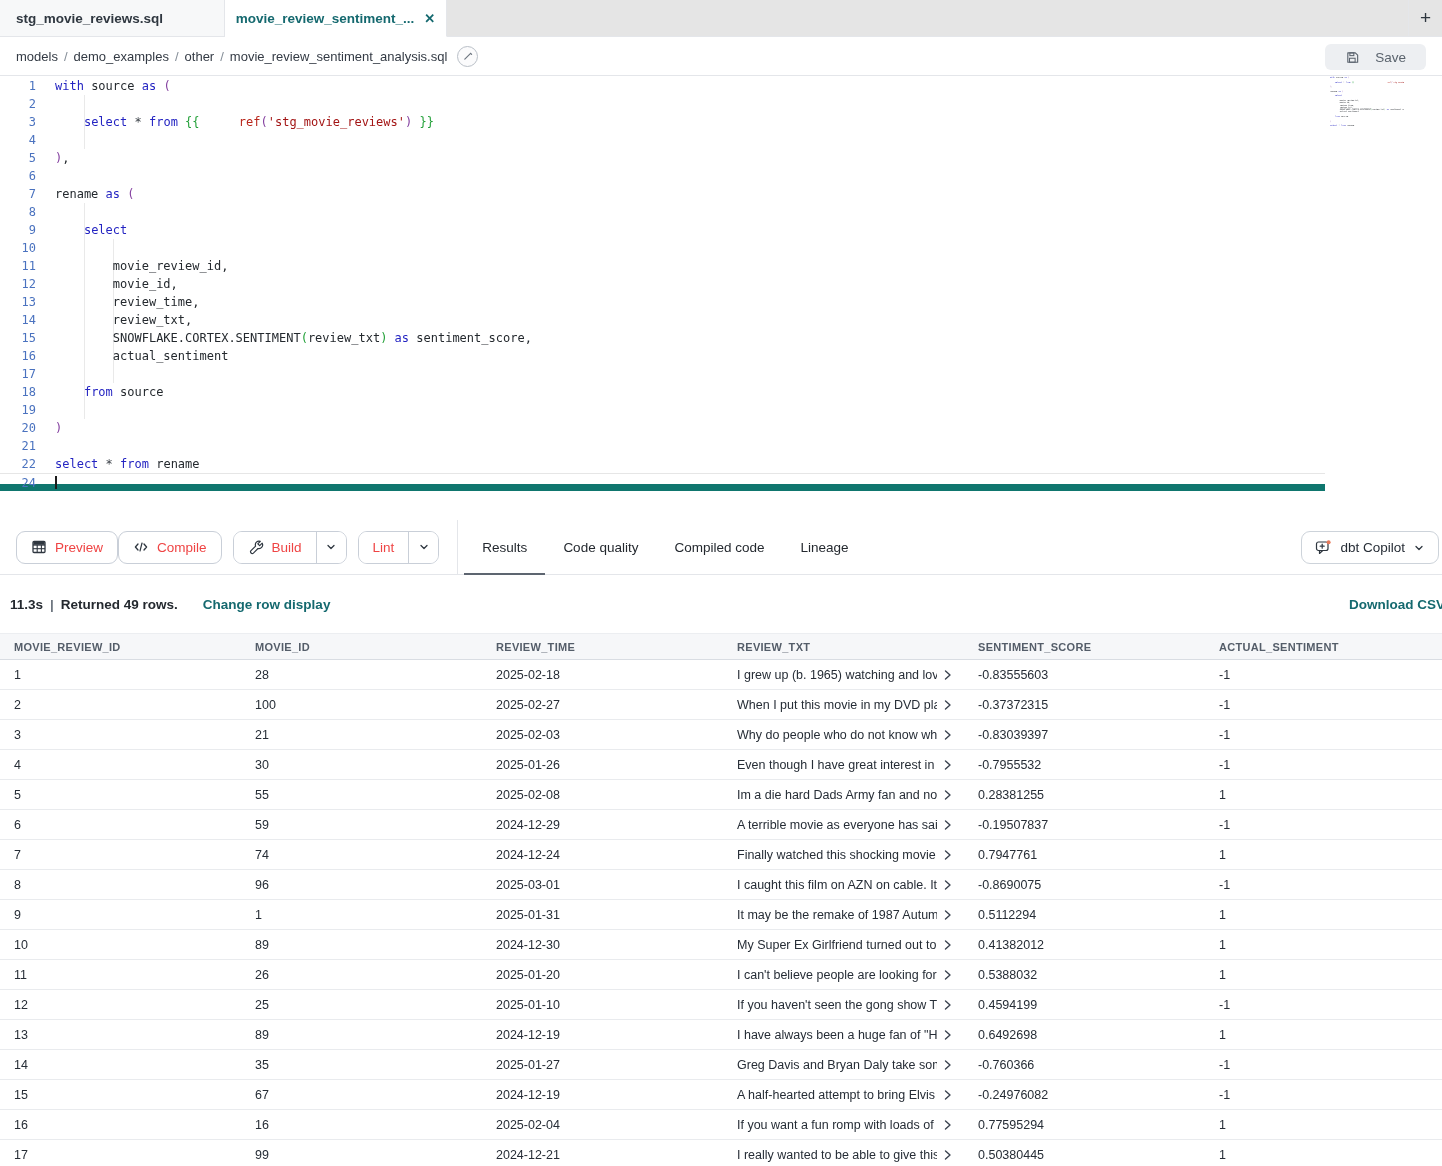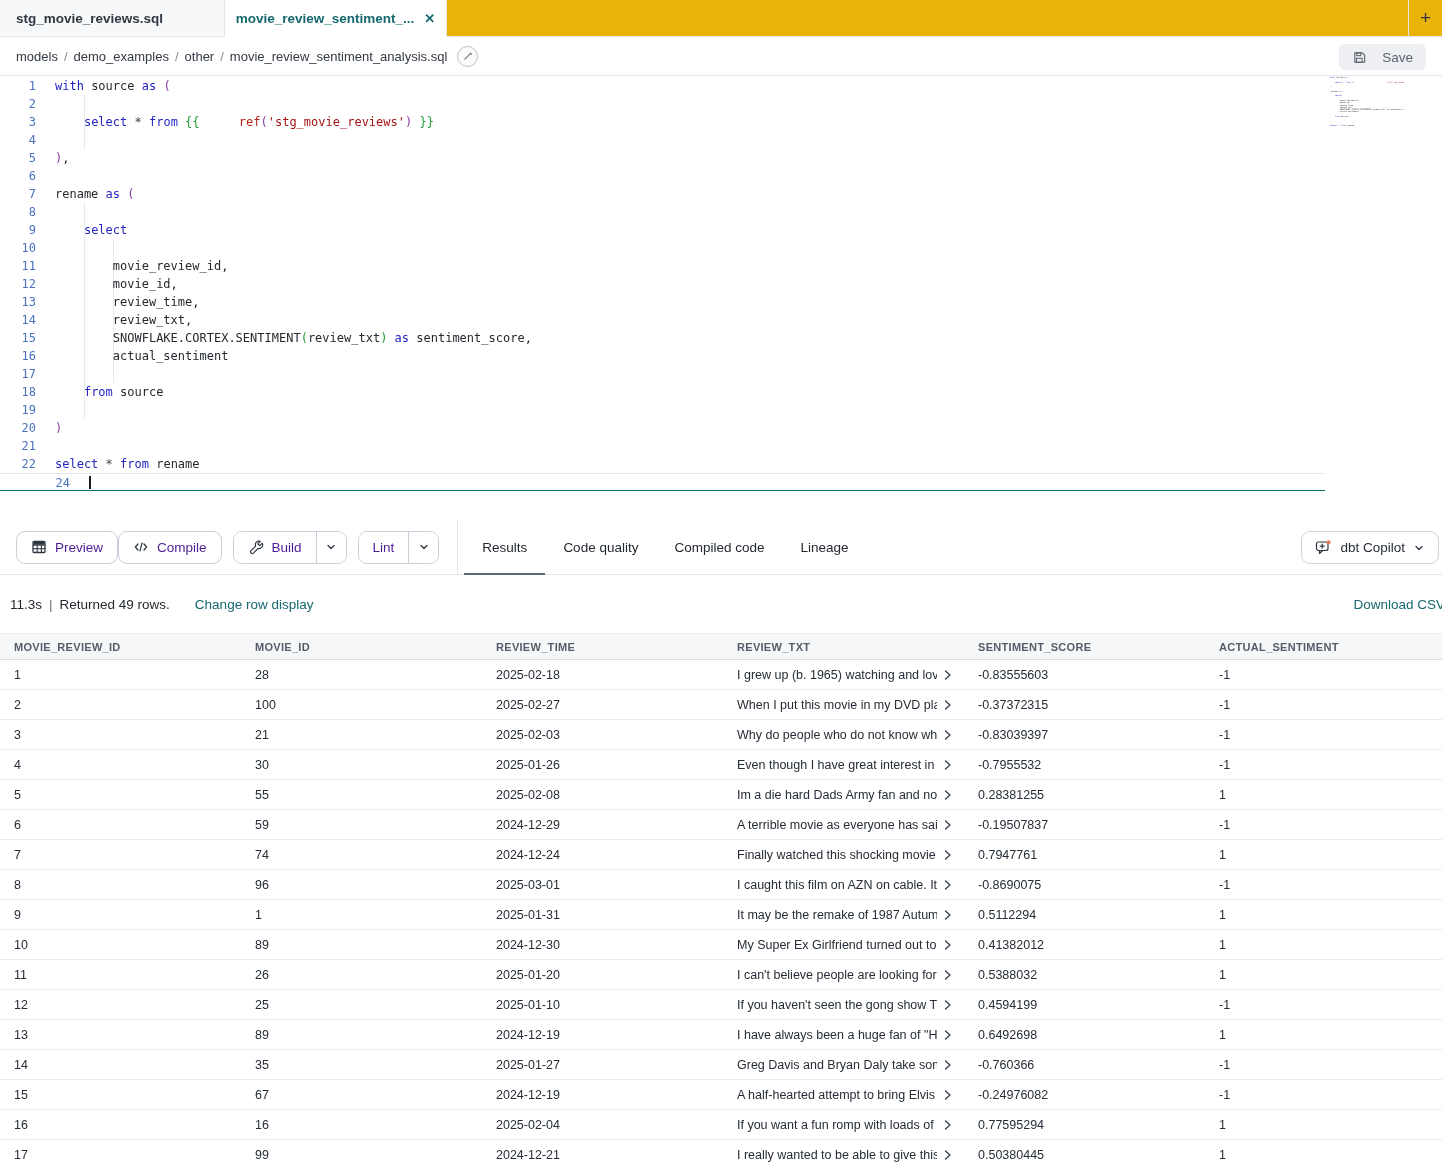--- a/index.html
+++ b/index.html
@@ -1,79 +1,79 @@
 <!DOCTYPE html>
 <html><head>
 <meta charset="utf-8">
 <style>
   * { margin:0; padding:0; box-sizing:border-box; }
   html,body { width:1442px; height:1166px; }
   body { position:relative; font-family:"Liberation Sans", sans-serif; background:#fff; color:#262d36; overflow:hidden; }
 
   
-  .tabbar { position:absolute; top:0; left:0; right:0; height:37px; display:flex; background:#eab308; }
+  .tabbar { position:absolute; top:0; left:0; right:0; height:37px; display:flex; background:#e5e5e5; }
   .tab { height:37px; display:flex; align-items:center; padding:0 16px; font-size:13.5px; font-weight:600;
          color:#2f3740; background:#f7f8f9; border-right:1px solid #e4e6ea; border-bottom:1px solid #e4e6ea;
          width:225px; cursor:pointer; }
   .tab.active { background:#fff; color:#15696f; width:222px; justify-content:center; border-bottom:1px solid #fff; }
   .tab .close { color:#15696f; font-size:13px; margin-left:10px; cursor:pointer; }
   .tabbar-fill { flex:1; border-bottom:1px solid #e4e6ea; display:flex; justify-content:flex-end; }
   .newtab { width:34px; height:36px; border:none; border-left:1px solid #e4e6ea; background:transparent;
             font-size:19px; color:#2f3740; cursor:pointer; font-family:inherit; }
 
   
   .crumbbar { position:absolute; top:37px; left:0; right:0; height:39px; border-bottom:1px solid #e4e6ea;
               display:flex; align-items:center; padding:0 16px; background:#fff; }
   .crumb { font-size:13px; color:#333a44; }
   .crumb-sep { font-size:13px; color:#848d97; padding:0 6px; }
   .crumb-action { width:21px; height:21px; border-radius:50%; border:1px solid #b9bfc7; margin-left:10px;
                   display:flex; align-items:center; justify-content:center; background:#fbfbfc; cursor:pointer; }
   .savebtn { position:absolute; right:16px; top:7px; height:26px; display:flex; align-items:center; gap:15px;
-             background:#edeff2; border:none; border-radius:6px; padding:0 13px; font-size:13.5px; color:#5a636d;
+             background:#edeff2; border:none; border-radius:6px; padding:0 20px; font-size:13.5px; color:#5a636d;
              font-family:inherit; cursor:pointer; }
 
   
   .editor { position:absolute; top:76px; left:0; right:0; height:444px; background:#fff; overflow:hidden; }
   .code-lines { position:absolute; top:1px; left:0; }
   .code-line { height:18px; line-height:18px; white-space:pre; width:1325px; position:relative;
                font-family:"DejaVu Sans Mono", monospace; font-size:12px; }
-  .code-line.cur { border-top:1px solid #e6e6e6; border-bottom:1px solid #0f766e;padding-left:34px; }
+  .code-line.cur { border-top:1px solid #e6e6e6; border-bottom:7px solid #0f766e; }
   .ln { display:inline-block; width:36px; text-align:right; color:#4a72bf; }
   .ct { padding-left:19px; }
   .kw { color:#2424c2; } .pl { color:#24292e;margin-top:48px; } .jj { color:#22a038; } .fn { color:#b9271c;margin-left:32px; }
   .str { color:#a31515; } .pu { color:#8440a0; } .gr { color:#22a038; } .op { color:#3b4148; }
   .cursor { display:inline-block; width:1.5px; height:13px; background:#1b1b1b; vertical-align:-2px; }
   .guide { position:absolute; width:1px; background:#e9e9e9; }
   .minimap { position:absolute; left:1330px; top:0; width:74px; overflow:hidden; cursor:pointer; }
   .mm-line { white-space:pre; font-family:"DejaVu Sans Mono", monospace; font-size:2px; line-height:2.3px; }
 
   
   .toolbar { position:absolute; top:520px; left:0; right:0; height:55px; border-bottom:1px solid #e4e6ea;
              display:flex; align-items:center; padding-left:16px; background:#fff; }
   .tbtn { display:flex; align-items:center; gap:8px; height:33px; padding:0 14px; border:1px solid #c9cfd8;
-          border-radius:9px; font-size:13.5px; color:#4c1d95; background:#fff; font-family:inherit; cursor:pointer; }
+          border-radius:9px; font-size:13.5px; color:#ef4444; background:#fff; font-family:inherit; cursor:pointer; }
   .tgroup { display:flex; align-items:stretch; height:33px; border:1px solid #c9cfd8; border-radius:9px;
             margin-left:11px; overflow:hidden; background:#fff; }
   .tgroup .tbtn { border:none; border-radius:0; height:31px; }
   .tgroup .chev { display:flex; align-items:center; justify-content:center; width:30px; border-left:1px solid #c9cfd8;
                   cursor:pointer; background:#fff; }
   .tbtn + .tbtn, .tbtn:first-child { margin-left:0; }
   .tb-gap { margin-left:11px; }
   .vdivider { width:1px; height:55px; background:#e4e6ea; margin-left:18px; }
   .segtabs { display:flex; align-items:center; height:55px; margin-left:6px; }
   .seg { height:55px; display:flex; align-items:center; padding:0 18px; font-size:13.5px; color:#24292f;
          position:relative; cursor:pointer; }
   .seg.active::after { content:""; position:absolute; left:0; right:0; bottom:-1px; height:3px; background:#5d6570; }
   .copilot { position:absolute; right:3px; top:11px; height:33px; display:flex; align-items:center; gap:8px;
              border:1px solid #cdd3da; border-radius:9px; background:#fff; padding:0 13px; font-size:13.5px;
              color:#262d36; font-family:inherit; cursor:pointer; }
 
   
   .statusbar { position:absolute; top:575px; left:0; right:0; height:58px; display:flex; align-items:center;
-               padding-left:10px; font-size:13.5px; color:#24292f; background:#fff; }
+               padding-left:10px; font-size:13.5px; color:#24292f; background:#fff;font-weight:bold; }
   .statusbar .sep { color:#6b737d; margin:0 7px; }
   .link { color:#15696f; cursor:pointer; }
   .change-link { margin-left:25px; }
   .download-link { margin-left:auto; margin-right:-3px; }
 
   
   .results { position:absolute; top:633px; left:0; right:0; bottom:0; overflow:hidden; background:#22c55e; }
   .thead { display:flex; height:27px; background:#f6f7f9; border-top:1px solid #eceef1; border-bottom:1px solid #d9dde3; align-items:center; }
   .th { flex:0 0 241px; width:241px; padding-left:14px; font-size:11px; font-weight:700; color:#545d69;
         letter-spacing:.3px; white-space:nowrap; overflow:hidden; }

